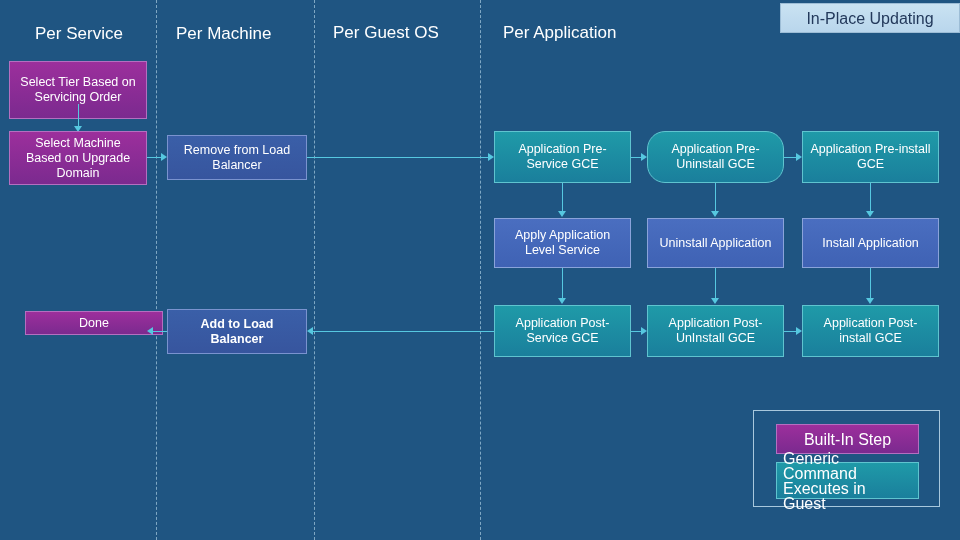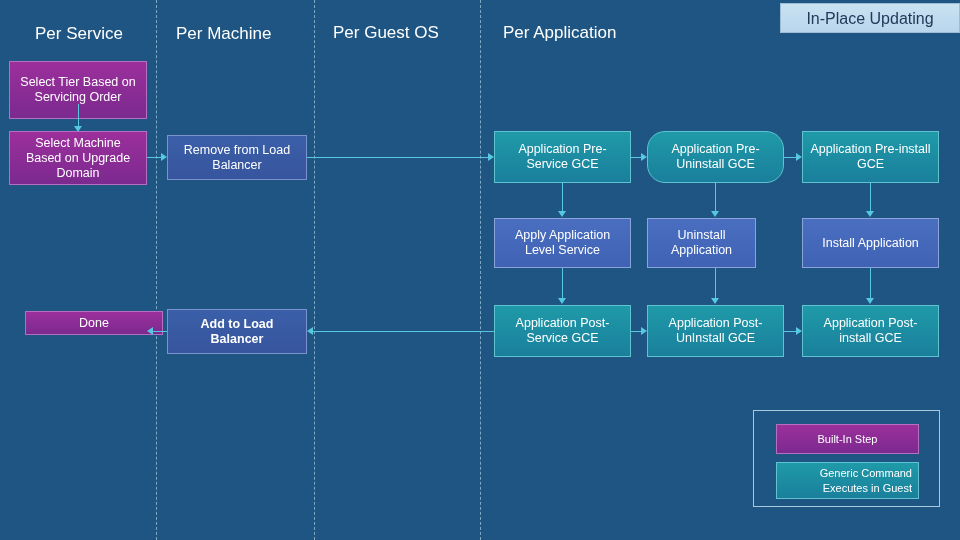--- a/index.html
+++ b/index.html
@@ -85,23 +85,23 @@
   .legend{
     position:absolute;
     box-sizing:border-box;
     border:1px solid #a8c8dd;
     background:#1f5582;
   }
   .legend .item{
     position:absolute;
     box-sizing:border-box;
     display:flex;align-items:center;justify-content:center;
-    text-align:right;
+    text-align:left;
     color:#fff;
-    font-size:11px;
+    font-size:16px;
     line-height:15px;
   }
 </style>
 </head>
 <body>
 
 <div id="stage">
 
   <div class="node titlebox" style="left:780px;top:3px;width:180px;height:30px;">
     <span>In-Place Updating</span>
@@ -151,21 +151,21 @@
   <div class="node lightblue" style="left:494px;top:218px;width:137px;height:50px;">
     <span>Apply Application Level Service</span>
   </div>
   <div class="node teal" style="left:494px;top:305px;width:137px;height:52px;">
     <span>Application Post-Service GCE</span>
   </div>
 
   <div class="node teal" style="left:647px;top:131px;width:137px;height:52px;border-radius:18px;">
     <span>Application Pre-Uninstall GCE</span>
   </div>
-  <div class="node lightblue" style="left:647px;top:218px;width:109px;height:50px;">
+  <div class="node lightblue" style="left:647px;top:218px;width:137px;height:50px;">
     <span>Uninstall Application</span>
   </div>
   <div class="node teal" style="left:647px;top:305px;width:137px;height:52px;">
     <span>Application Post-UnInstall GCE</span>
   </div>
 
   <div class="node teal" style="left:802px;top:131px;width:137px;height:52px;">
     <span>Application Pre-install GCE</span>
   </div>
   <div class="node lightblue" style="left:802px;top:218px;width:137px;height:50px;">

